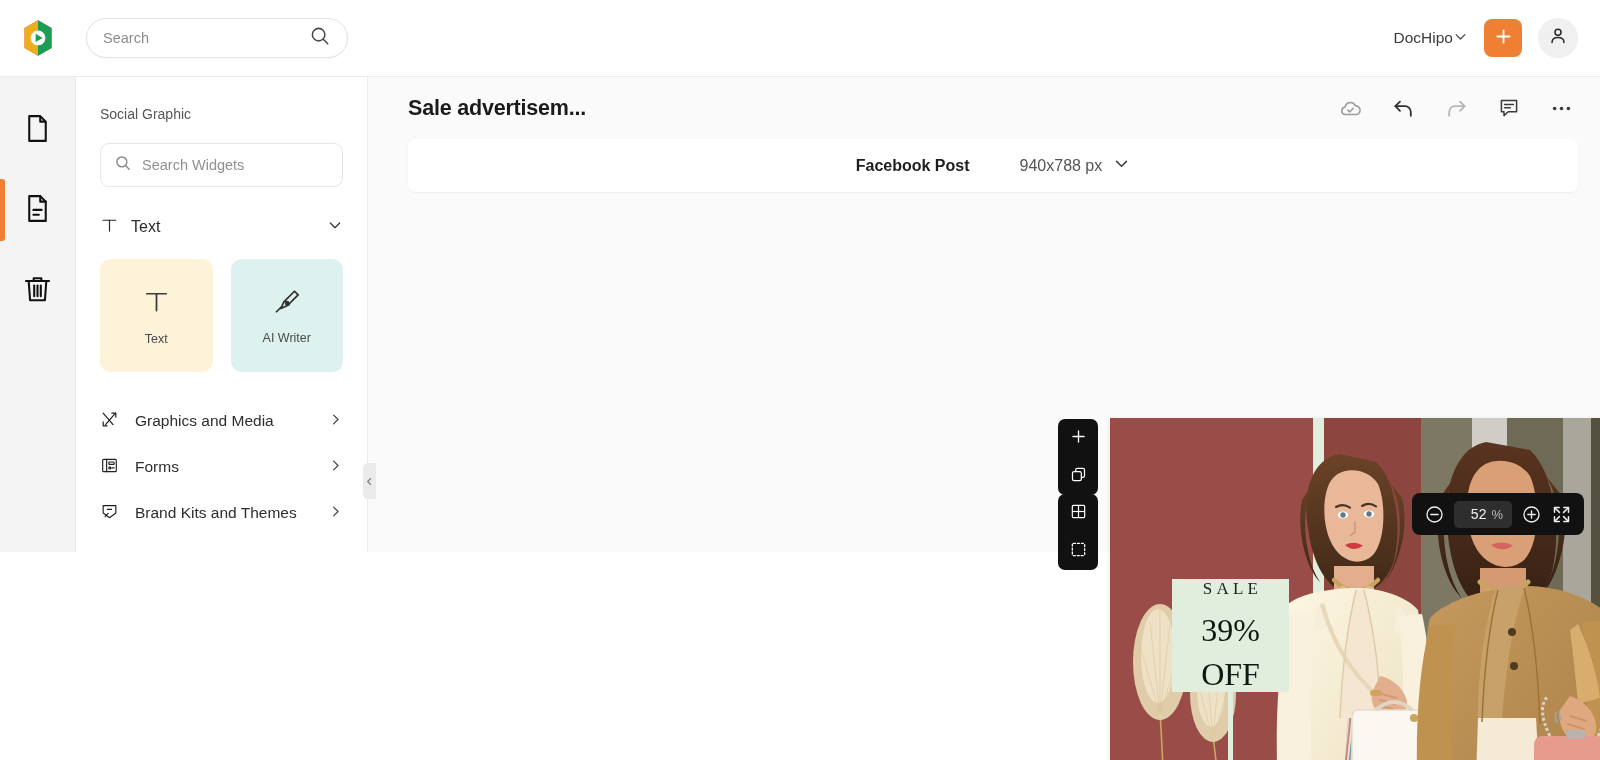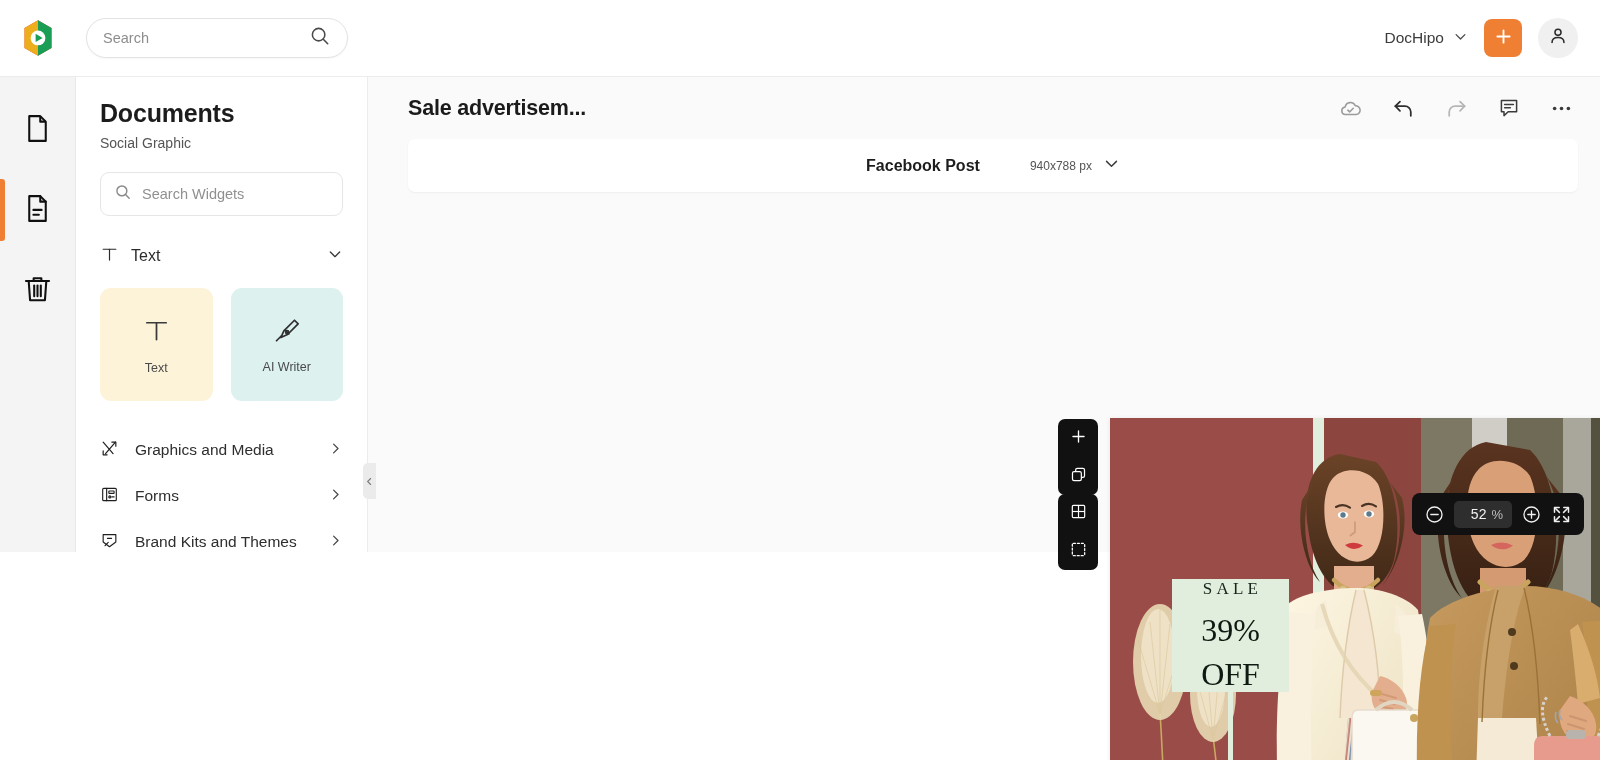--- a/index.html
+++ b/index.html
@@ -21,21 +21,21 @@
     width: 262px; height: 40px; border: 1px solid #e3e3e3; border-radius: 22px;
     background: #fff; display: flex; align-items: center; padding: 0 16px;
     box-shadow: 0 1px 2px rgba(0,0,0,.035);
   }
   .searchbox input {
     flex: 1; border: none; outline: none; font-size: 14.5px; color: #3c3c3c;
     font-family: "Liberation Sans", sans-serif; background: transparent;
   }
   .searchbox input::placeholder { color: #8d8d8d; }
   .top-right { margin-left: auto; display: flex; align-items: center; gap: 16px; }
-  .brandsel { display: flex; align-items: center; gap: 9px; cursor: pointer; }
+  .brandsel { display: flex; align-items: center; cursor: pointer; }
   .brandsel .nm { font-size: 15.5px; color: #3b3b3b; }
   .plusbtn {
     width: 38px; height: 38px; border-radius: 8px; background: #ef8033;
     display: flex; align-items: center; justify-content: center; cursor: pointer;
   }
   .avatar {
     width: 40px; height: 40px; border-radius: 50%; background: #f0f0f0;
     display: flex; align-items: center; justify-content: center; cursor: pointer;
   }
 
@@ -113,21 +113,21 @@
   .doc-title { font-size: 21.5px; font-weight: 700; color: #1b1b1b; letter-spacing: -.2px; }
   .ed-tools { margin-left: auto; display: flex; align-items: center; gap: 28px; }
   .ed-tools .ti { cursor: pointer; display: flex; align-items: center; }
 
   .sizebar {
     margin: 0 22px 0 40px; height: 53px; background: #fff; border-radius: 7px;
     display: flex; align-items: center; justify-content: center; gap: 11px;
     box-shadow: 0 1px 2px rgba(0,0,0,.05);
   }
   .sizebar .sb-name { font-size: 16px; font-weight: 700; color: #1d1d1d; }
-  .sizebar .sb-dim { font-size: 12px; color: #555; margin-left: 39px; }
+  .sizebar .sb-dim { font-size: 16px; color: #555; margin-left: 39px; }
 
   .canvas-area { flex: 1; position: relative; }
 
   
   .ftool {
     position: absolute; width: 40px; background: #111; border-radius: 7px;
     display: flex; flex-direction: column; align-items: center; z-index: 9;
   }
   .ftool .fb {
     width: 40px; height: 38px; display: flex; align-items: center; justify-content: center;
@@ -267,21 +267,20 @@
             <path d="M5.6 6.6 L6.6 20.5 h10.8 L18.4 6.6"></path>
             <line x1="9.6" y1="9.8" x2="9.6" y2="17.6"></line>
             <line x1="12" y1="9.8" x2="12" y2="17.6"></line>
             <line x1="14.4" y1="9.8" x2="14.4" y2="17.6"></line>
           </svg>
         </span>
       </div>
     </div>
 
     <div class="panel">
-      <h1>Documents</h1>
       <div class="sub">Social Graphic</div>
 
       <div class="wsearch">
         <span>
           <svg width="18" height="18" viewBox="0 0 24 24" fill="none" stroke="#8a8a8a" stroke-width="1.9" stroke-linecap="round">
             <circle cx="10.5" cy="10.5" r="6.6"></circle>
               <line x1="15.4" y1="15.4" x2="20.2" y2="20.2"></line>
           </svg>
         </span>
         <input value="" placeholder="Search Widgets" style="">

